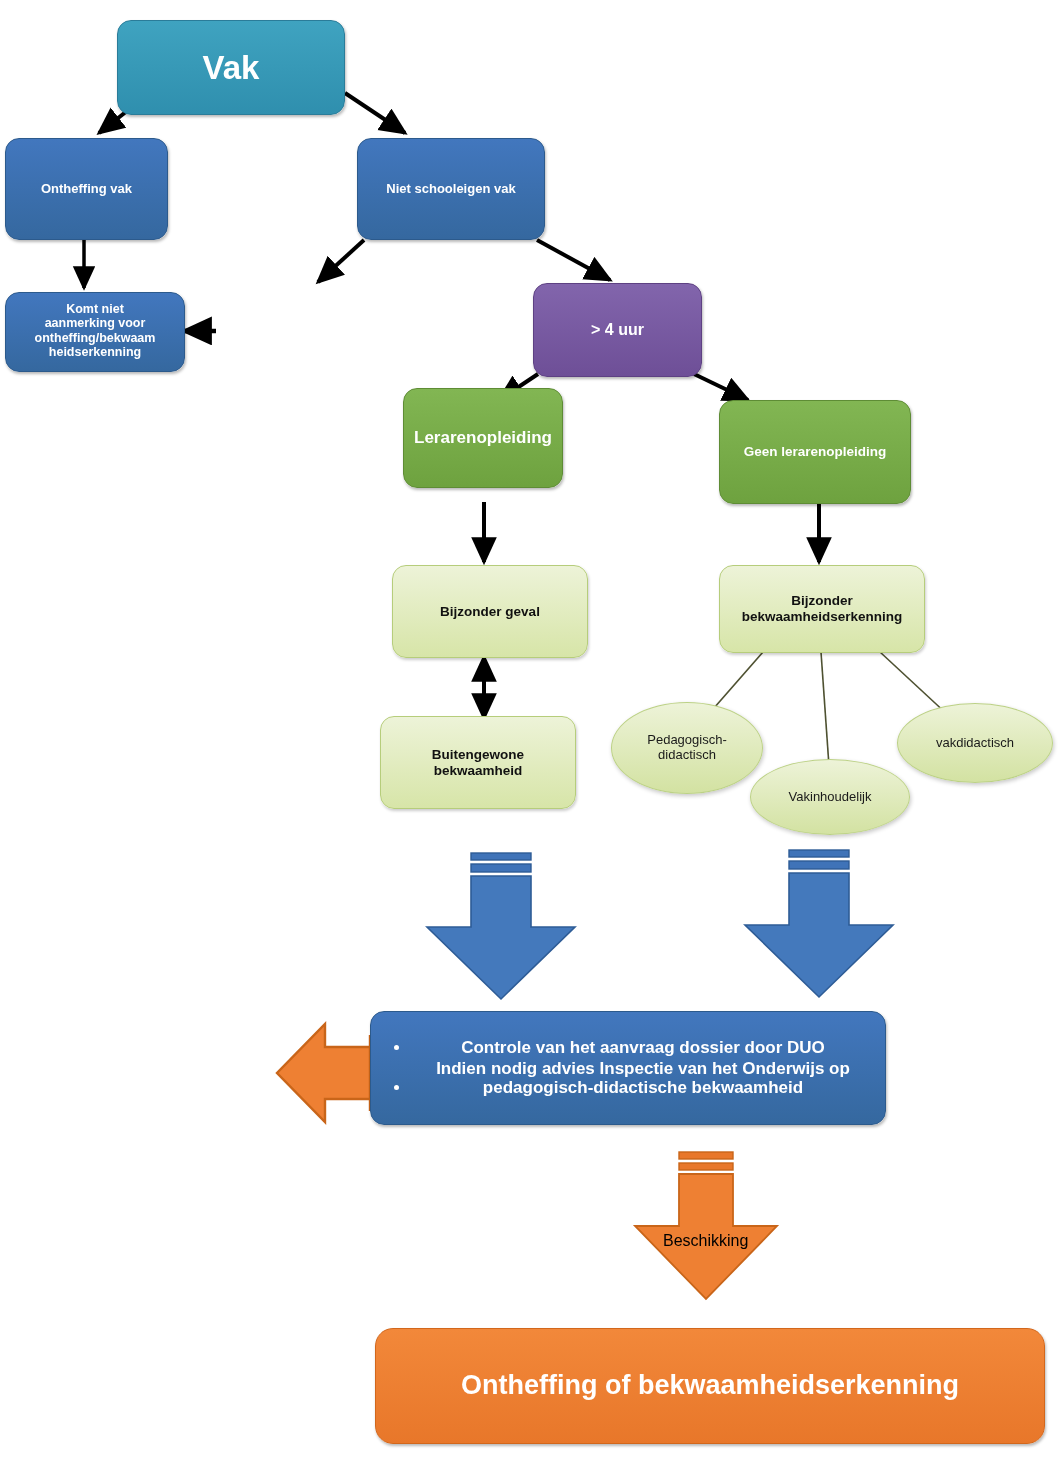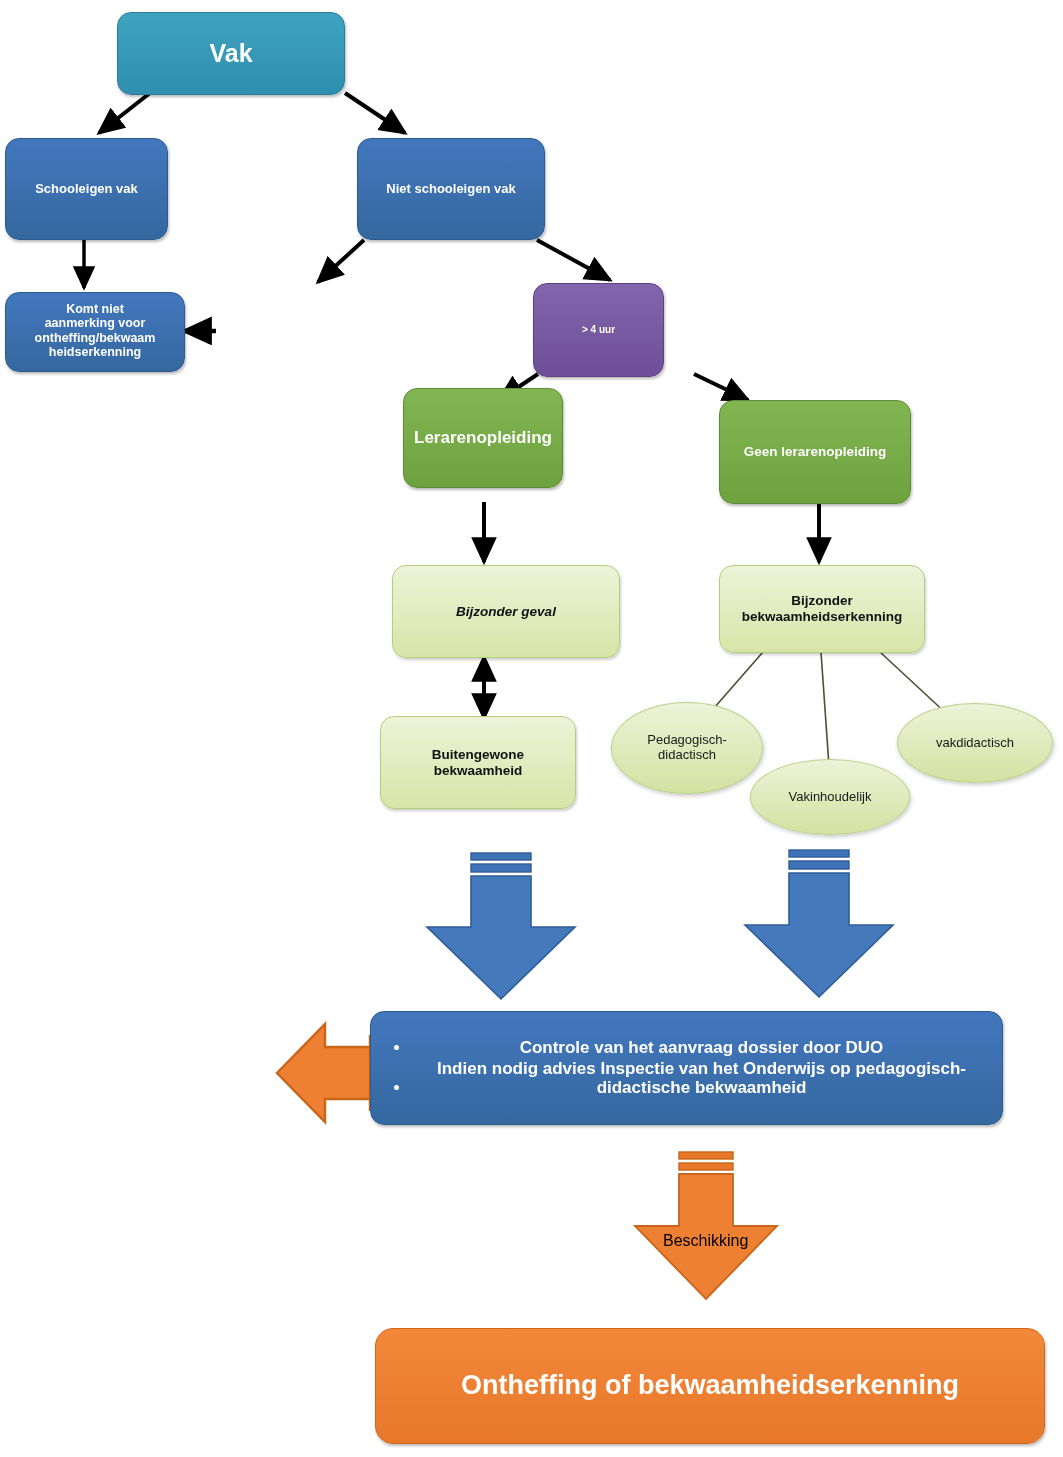--- a/index.html
+++ b/index.html
@@ -179,55 +179,55 @@
       <path d="M370,1035 L370,1047 L325,1047 L325,1024 L277,1073 L325,1122 L325,1099 L370,1099 L370,1111 Z" fill="#EE8033" stroke="#C96519" stroke-width="2.4"></path>
     </g>
 
     <g>
       <rect x="679" y="1152" width="54" height="7" fill="#E8772A" stroke="#C96519" stroke-width="1.4"></rect>
       <rect x="679" y="1163" width="54" height="7" fill="#E8772A" stroke="#C96519" stroke-width="1.4"></rect>
       <path d="M679,1174 L733,1174 L733,1226 L777,1226 L706,1299 L635,1226 L679,1226 Z" fill="#EE8033" stroke="#C96519" stroke-width="1.8"></path>
     </g>
   </svg>
 
-  <div class="node n-teal" style="left:117px; top:12px; width:228px; height:83px; font-size:25px;">
+  <div class="node n-teal" style="left:117px; top:20px; width:228px; height:95px; font-size:33px;">
     <span class="lbl">Vak</span>
   </div>
 
   <div class="node n-blue" style="left:5px; top:138px; width:163px; height:102px; font-size:13px;">
-    <span class="lbl">Schooleigen vak</span>
+    <span class="lbl">Ontheffing vak</span>
   </div>
 
   <div class="node n-blue" style="left:357px; top:138px; width:188px; height:102px; font-size:13px;">
     <span class="lbl">Niet schooleigen vak</span>
   </div>
 
   <div class="node n-blue" style="left:5px; top:292px; width:180px; height:80px; font-size:12.5px; overflow:hidden; align-items:flex-start; padding-top:9px;">
     <span class="lbl">
       <span>Komt niet</span><br>
       <span>aanmerking voor</span><br>
       <span>ontheffing/bekwaam</span><br>
       <span>heidserkenning</span>
     </span>
   </div>
 
 
-  <div class="node n-purple" style="left:533px; top:283px; width:131px; height:94px; font-size:10px;text-align:center;">
+  <div class="node n-purple" style="left:533px; top:283px; width:169px; height:94px; font-size:16px;text-align:center;">
     <span class="lbl">&gt; 4 uur</span>
   </div>
 
   <div class="node n-green" style="left:403px; top:388px; width:160px; height:100px; font-size:17px;">
     <span class="lbl">Lerarenopleiding</span>
   </div>
 
   <div class="node n-green" style="left:719px; top:400px; width:192px; height:104px; font-size:13.5px;">
     <span class="lbl">Geen lerarenopleiding</span>
   </div>
 
-  <div class="node n-lgreen" style="left:392px; top:565px; width:228px; height:93px; font-size:13.5px;font-style:italic;">
+  <div class="node n-lgreen" style="left:392px; top:565px; width:196px; height:93px; font-size:13.5px;">
     <span class="lbl">Bijzonder geval</span>
   </div>
 
   <div class="node n-lgreen" style="left:380px; top:716px; width:196px; height:93px; font-size:13.5px;">
     <span class="lbl">
       <span>Buitengewone</span><br>
       <span>bekwaamheid</span>
     </span>
   </div>
 
@@ -246,21 +246,21 @@
   </div>
 
   <div class="n-ellipse" style="left:750px; top:759px; width:160px; height:76px; font-size:13px;">
     <span>Vakinhoudelijk</span>
   </div>
 
   <div class="n-ellipse" style="left:897px; top:703px; width:156px; height:80px; font-size:13px;">
     <span>vakdidactisch</span>
   </div>
 
-  <div class="node n-blue" style="left:370px; top:1011px; width:633px; height:114px; font-size:17px; align-items:center;">
+  <div class="node n-blue" style="left:370px; top:1011px; width:516px; height:114px; font-size:17px; align-items:center;">
     <ul class="bullets">
       <li>
         <span>Controle van het aanvraag dossier door DUO</span>
       </li>
       <li>
         <span>Indien nodig advies Inspectie van het Onderwijs op pedagogisch-didactische bekwaamheid</span>
       </li>
     </ul>
   </div>
 

